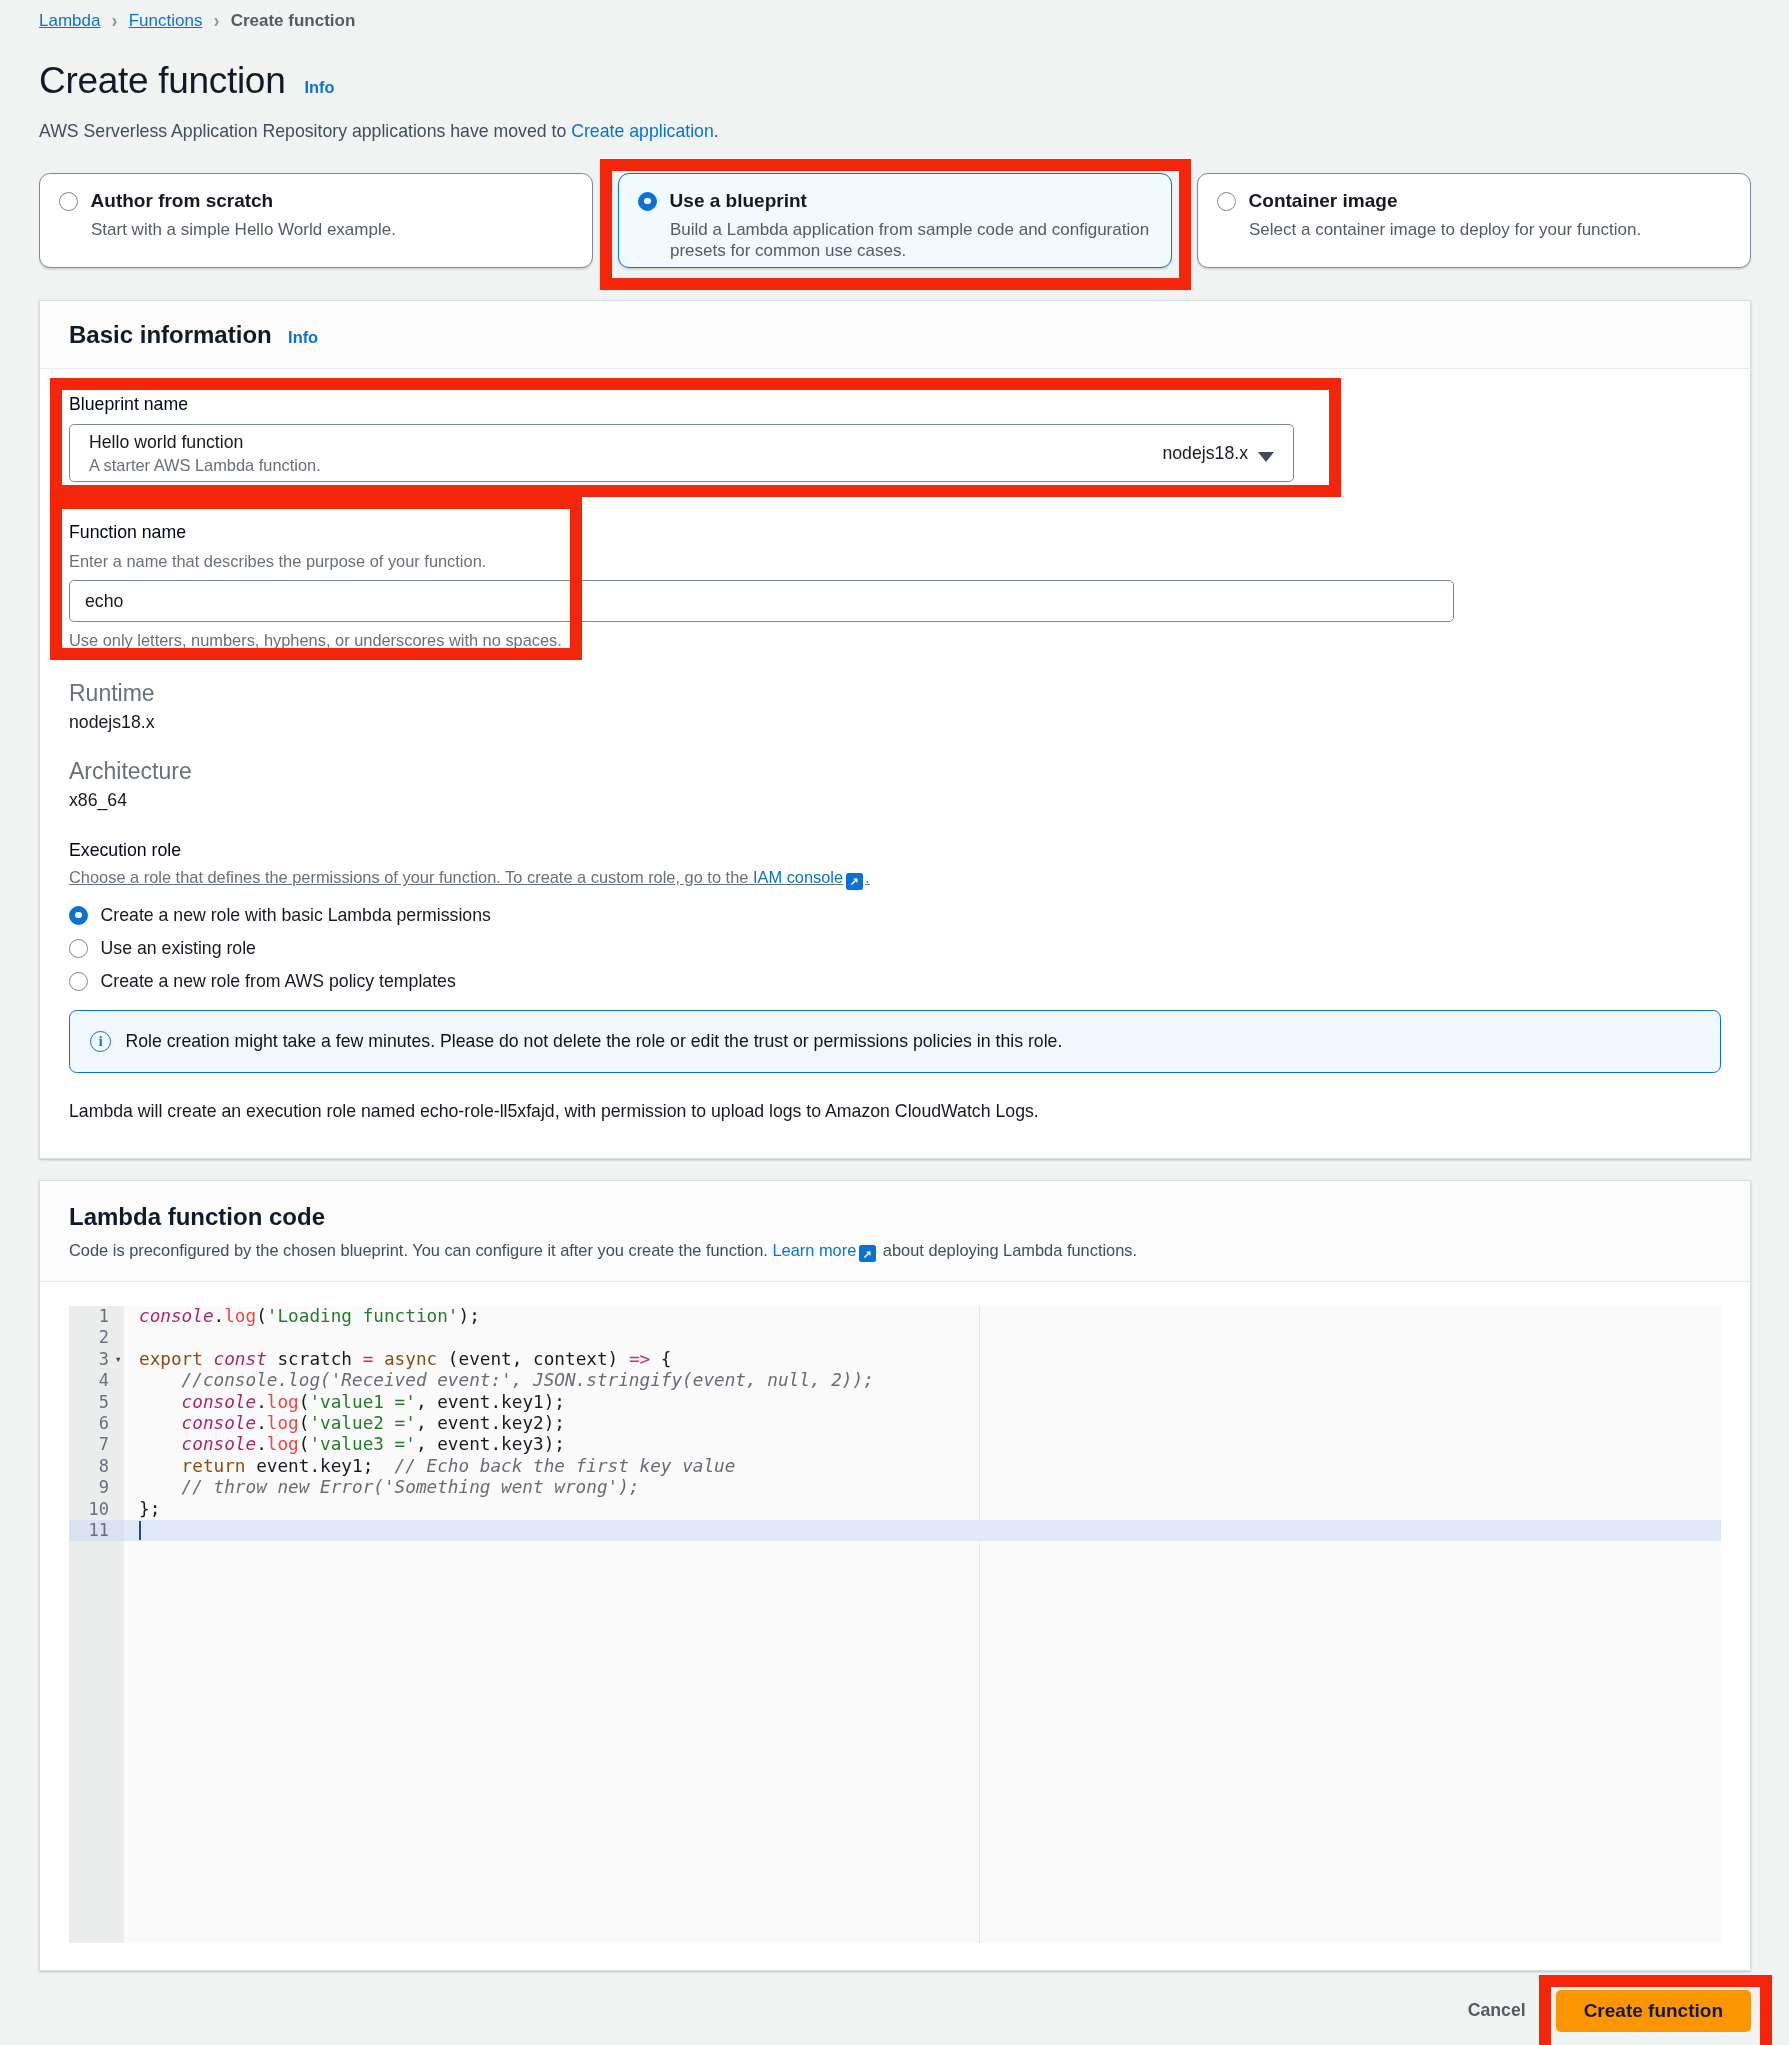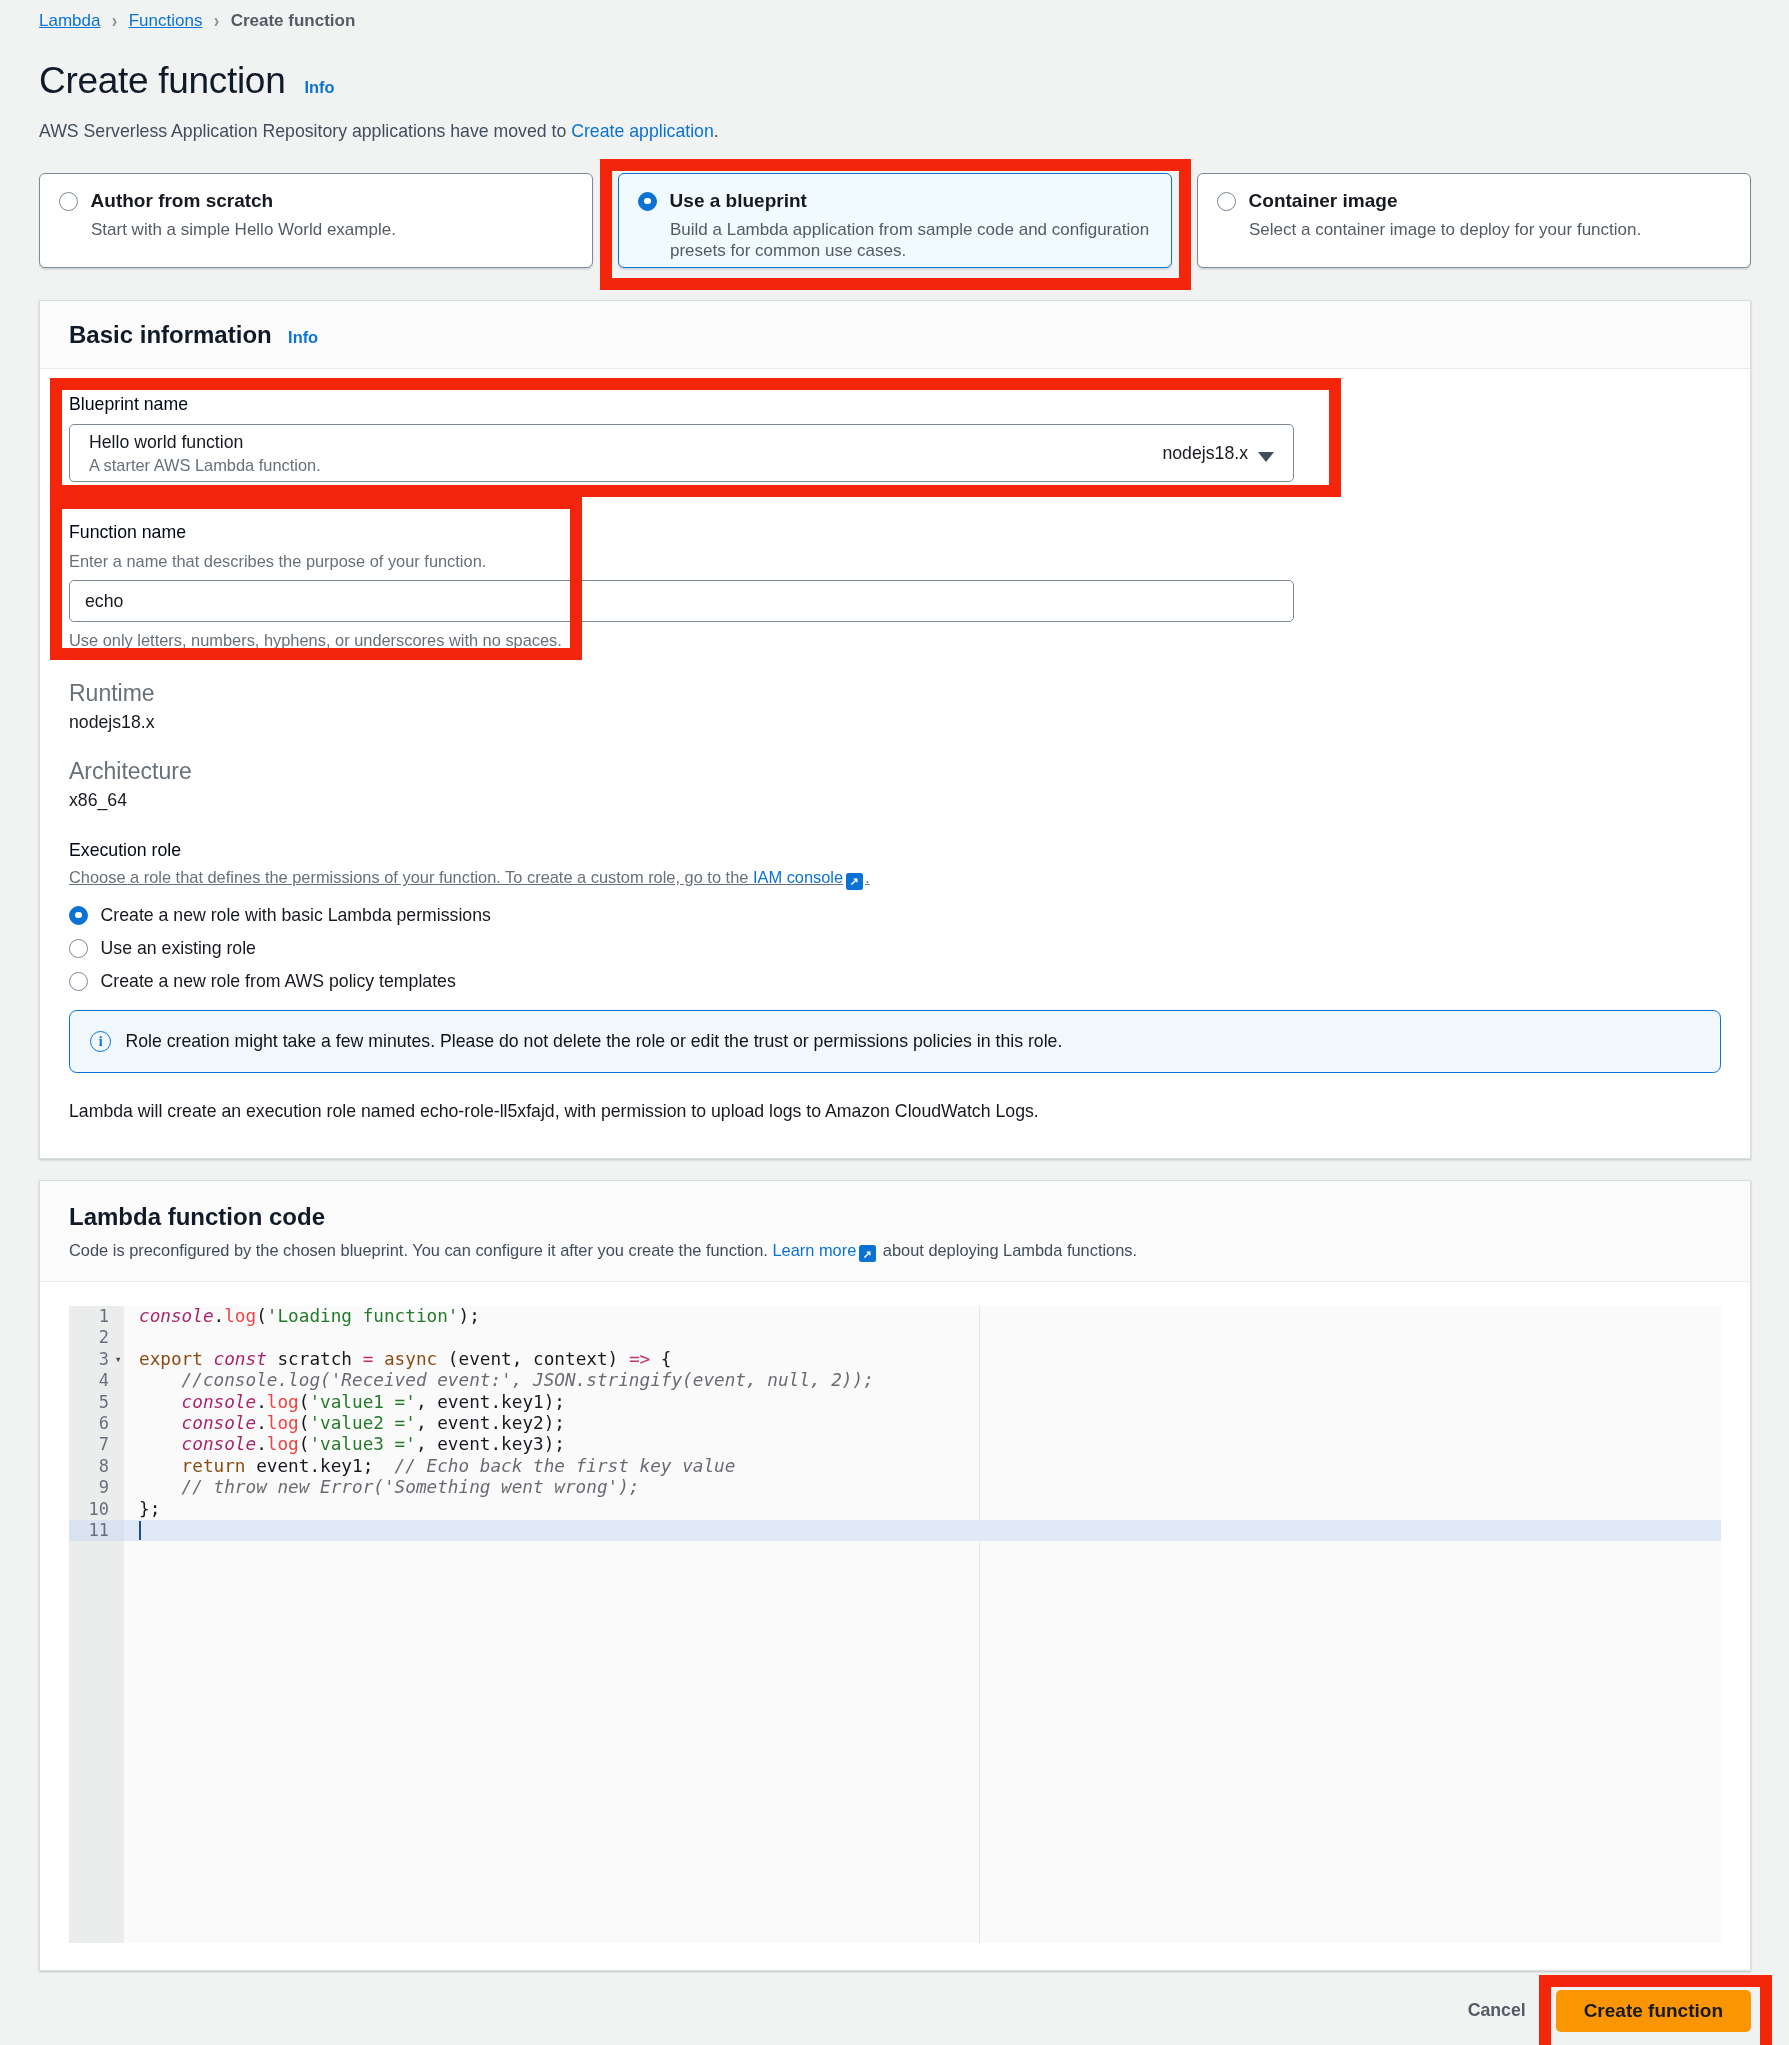--- a/index.html
+++ b/index.html
@@ -15,21 +15,21 @@
 
   
   .h1row { margin:29px 0 0 39px; display:flex; align-items:baseline; gap:19px; }
   .h1row h1 { font-size:37px; font-weight:500; color:#0f1b2a; letter-spacing:-0.3px; }
   .info-link { color:#0972d3; font-size:16.4px; font-weight:700; cursor:pointer; }
   .subtitle { margin:19px 0 0 39px; font-size:17.7px; line-height:21.4px; color:#414d5c; }
   .subtitle a { color:#0972d3; text-decoration:none; cursor:pointer; }
 
   
   .cards { margin:30px 39px 0 39px; display:grid; grid-template-columns:repeat(3,1fr); gap:25px; }
-  .card { position:relative; background:#fff; border:1.3px solid #7d8998; border-radius:6px; height:95px; padding:16.4px 19px 0 19px; box-shadow:0 1.3px 1.3px rgba(0,28,36,.12); cursor:pointer; }
+  .card { position:relative; background:#fff; border:1.3px solid #7d8998; border-radius:11px; height:95px; padding:16.4px 19px 0 19px; box-shadow:0 1.3px 1.3px rgba(0,28,36,.12); cursor:pointer; }
   .card.selected { border-color:#0972d3; background:#f1faff; }
   .card-title-row { display:flex; align-items:center; gap:12.6px; }
   .card-title { font-size:19px; font-weight:700; color:#16191f; }
   .card-desc { margin:6.3px 0 0 32px; font-size:17px; line-height:21px; color:#545b64; }
 
   
   .radio { width:19px; height:19px; border-radius:50%; border:1.3px solid #7d8998; background:#fff; flex:0 0 auto; display:flex; align-items:center; justify-content:center; }
   .radio.on { border-color:#0972d3; background:#0972d3; }
   .radio.on .dot { width:6.3px; height:6.3px; border-radius:50%; background:#fff; }
 
@@ -48,21 +48,21 @@
 
   .bp-wrap { position:relative; margin-top:11.4px; width:1225px; }
   .select-box { margin-top:8.8px; height:58px; width:1225px; background:#fff; border:1.3px solid #7d8998; border-radius:5px; display:flex; align-items:center; padding:0 19px; cursor:pointer; }
   .select-title { font-size:17.7px; line-height:20px; color:#16191f; }
   .select-sub { font-size:16.4px; line-height:19px; color:#687078; margin-top:3.2px; }
   .select-right { margin-left:auto; display:flex; align-items:center; gap:10px; }
   .select-tag { font-size:17.7px; color:#16191f; }
   .caret-down { width:0; height:0; border-left:8.2px solid transparent; border-right:8.2px solid transparent; border-top:10.7px solid #414d5c; margin-top:6.3px; }
 
   .fn-wrap { position:relative; margin-top:40px; width:1225px; }
-  .text-input { margin-top:8.8px; display:block; width:1225px; height:42px; border:1.3px solid #7d8998; border-radius:5px; background:#fff; font-family:"Liberation Sans",sans-serif; font-size:17.7px; color:#16191f; padding:0 15px; }
+  .text-input { margin-top:8.8px; display:block; width:1385px; height:42px; border:1.3px solid #7d8998; border-radius:5px; background:#fff; font-family:"Liberation Sans",sans-serif; font-size:17.7px; color:#16191f; padding:0 15px; }
 
   .block { margin-top:33px; }
   .block2 { margin-top:28px; }
   .inline-link { color:#0972d3; text-decoration:none; cursor:pointer; }
   .ext-ico { display:inline-flex; width:17px; height:17px; border-radius:2.5px; background:#0972d3; color:#fff; font-size:10.7px; font-weight:700; align-items:center; justify-content:center; vertical-align:-1.9px; margin:0 2.5px; }
 
   .role-options { margin-top:11.4px; }
   .role-opt { display:flex; align-items:center; gap:12.6px; height:28px; margin-top:5px; cursor:pointer; }
   .role-opt .lbl { font-size:17.7px; color:#16191f; }
 

